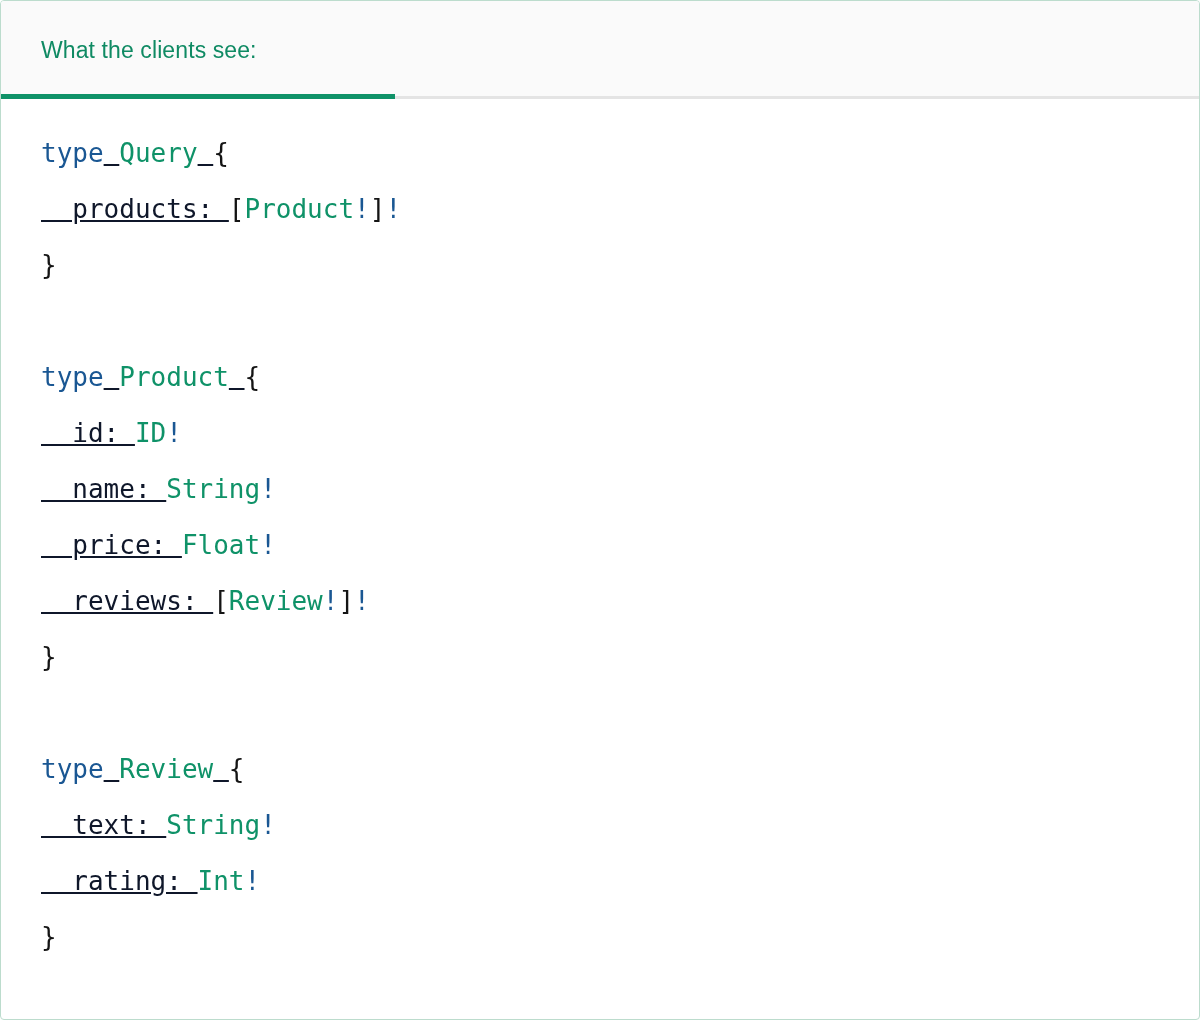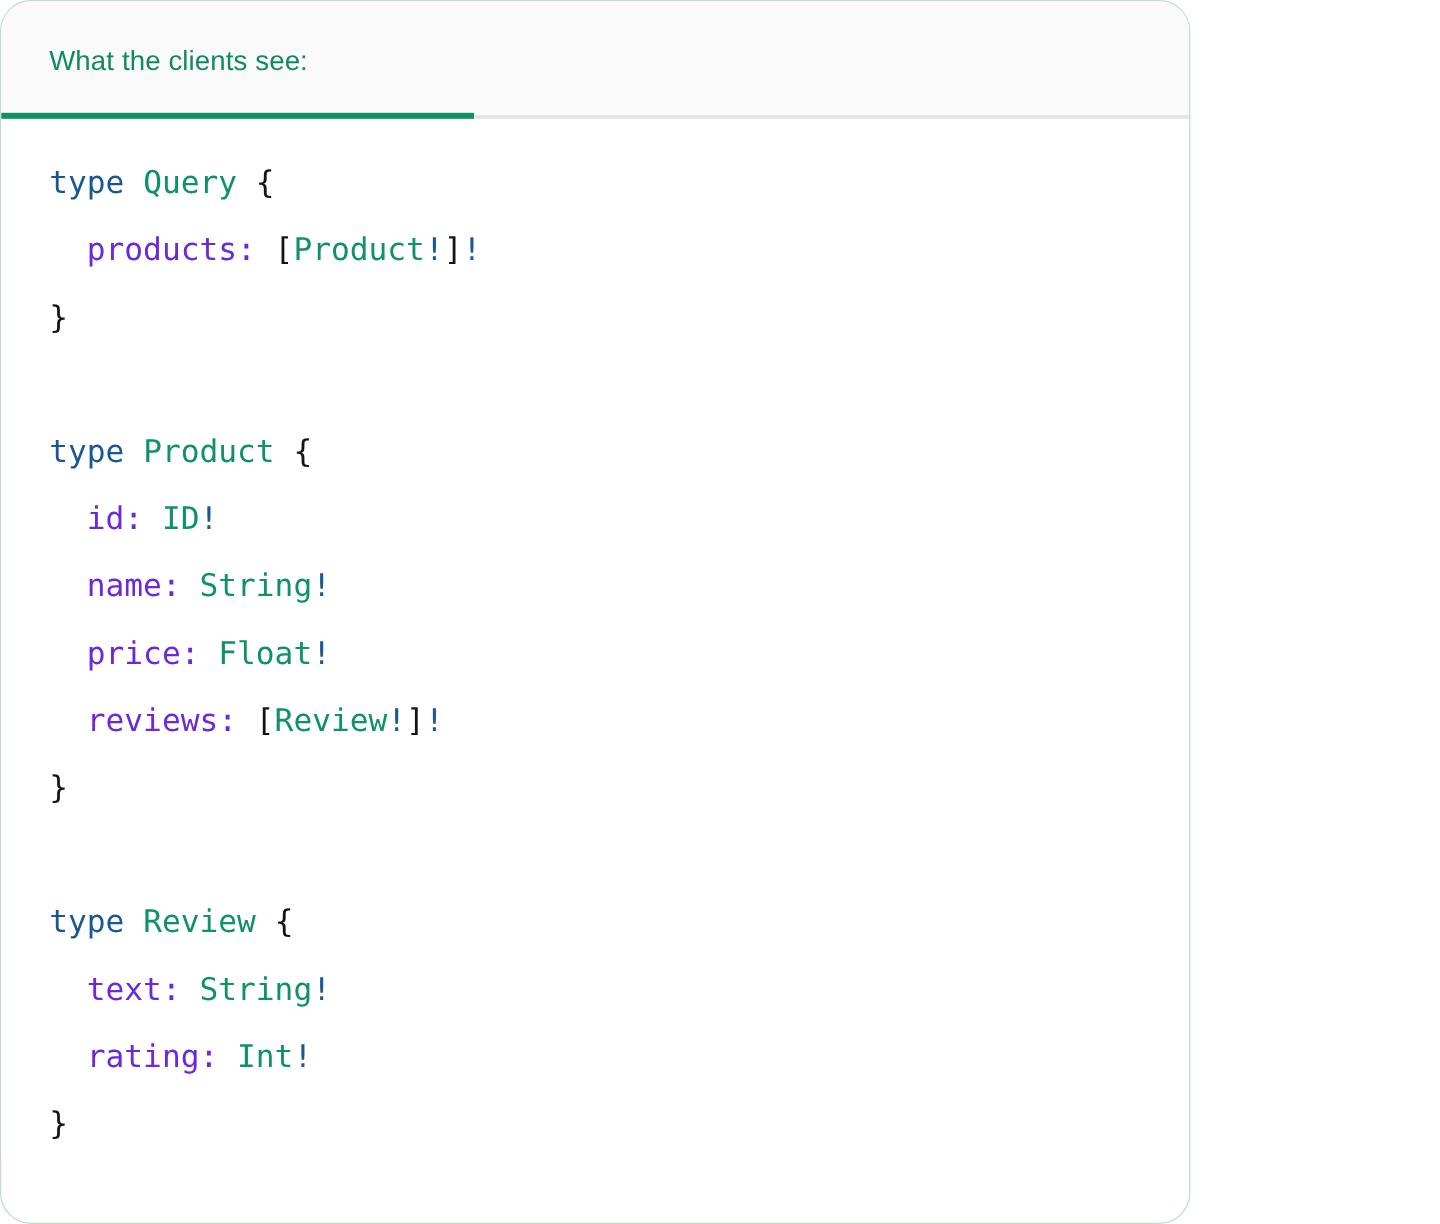--- a/index.html
+++ b/index.html
@@ -10,25 +10,25 @@
   body {
     width: 1200px;
     height: 1020px;
     font-family: "Liberation Sans", sans-serif;
     overflow: hidden;
   }
 
   .card {
     position: relative;
     box-sizing: border-box;
-    width: 992px;
+    width: 1200px;
     height: 1020px;
     background: #ffffff;
     border: 1px solid #bcdccd;
-    border-radius: 26px;
+    border-radius: 4px;
     overflow: hidden;
   }
 
   
   .tabstrip {
     position: relative;
     height: 98px;
     background: #fafafa;
     display: flex;
     align-items: center;
@@ -88,21 +88,21 @@
   .code-line {
     height: 56px;
     white-space: pre;
   }
   .code-line.blank {
     height: 56px;
   }
 
   .tok-kw    { color: #1a5793; }
   .tok-type  { color: #0f9268; }
-  .tok-plain { color: #6d28d9; }
+  .tok-plain { color: #0f172a; text-decoration: underline; }
   .tok-bang  { color: #1a5793; }
   .tok-punct { color: #141414; }
 </style>
 </head>
 <body>
 
 <div class="card">
 
   <div class="tabstrip">
     <div class="tabstrip-rule"></div>

